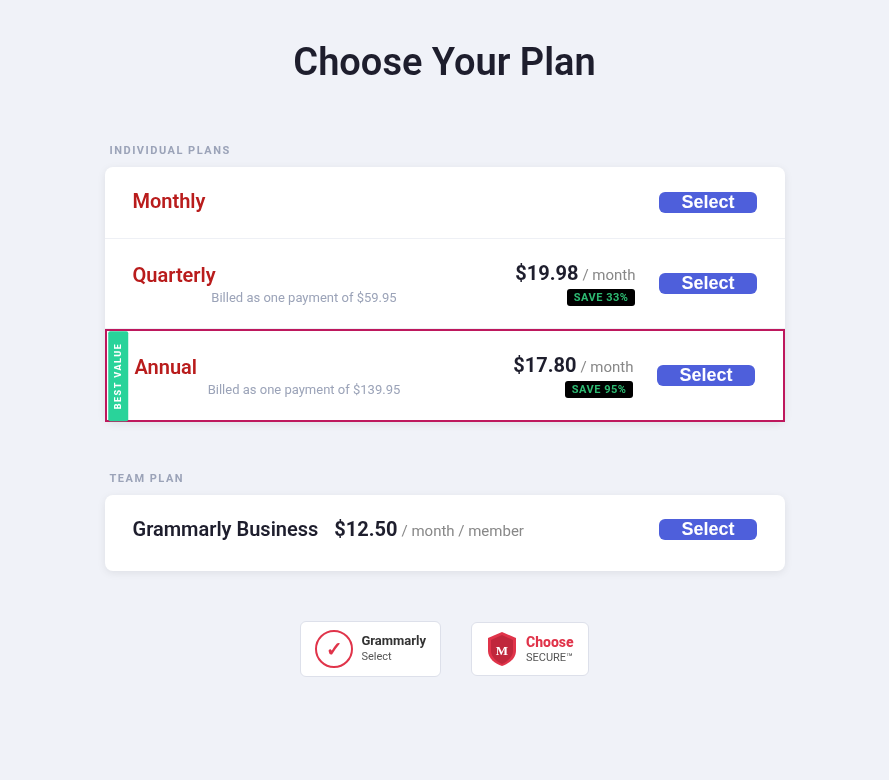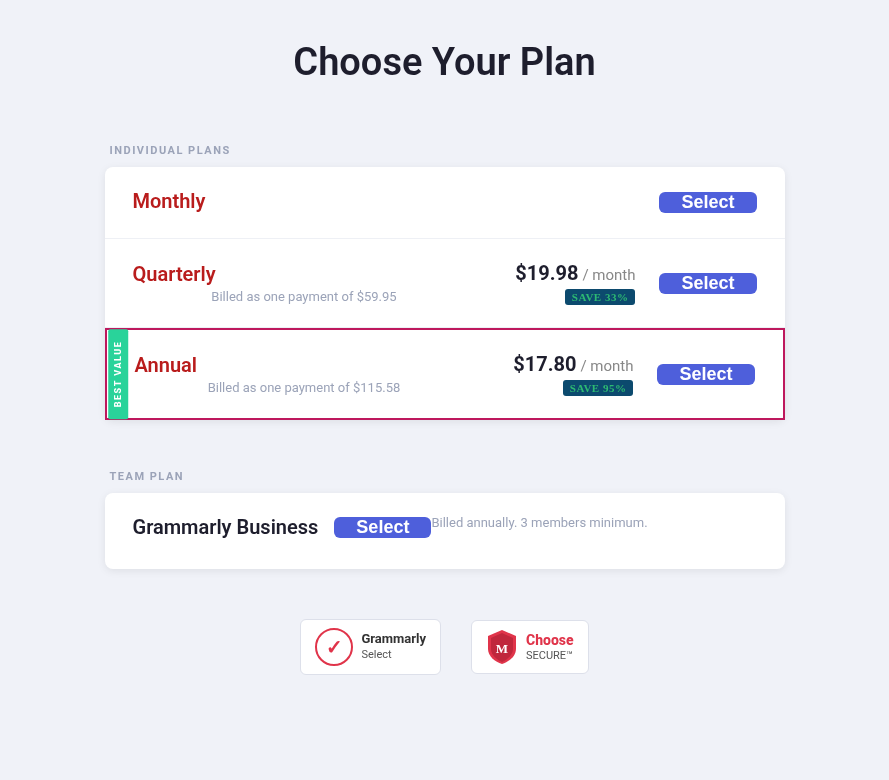--- a/index.html
+++ b/index.html
@@ -88,23 +88,22 @@
     .save-badge {
       font-size: 11px;
       font-weight: 700;
       padding: 2px 7px;
       border-radius: 3px;
       margin-top: 4px;
       letter-spacing: 0.5px;
     }
 
     .save-badge-green {
-      background-color: #0c4a6e;
+      background-color: #000000;
       color: #2dba72;
-      font-family: Liberation Serif, serif;
     }
 
     .select-btn {
       background-color: #4e5fdb;
       color: #ffffff;
       border: none;
       border-radius: 6px;
       padding: 0 22px;
       font-size: 18px;
       font-weight: 600;
@@ -114,21 +113,21 @@
       transition: background 0.2s;
     }
 
     
     .team-plan-card {
       background: #ffffff;
       border-radius: 8px;
       box-shadow: 0 2px 8px rgba(0,0,0,0.08);
       padding: 22px 28px;
       display: flex;
-      flex-direction: row;
+      flex-direction: column;
     }
 
     .team-plan-top {
       display: flex;
       align-items: center;
       margin-bottom: 8px;
     }
 
     .team-plan-name {
       font-size: 20px;
@@ -286,21 +285,21 @@
         <span class="save-badge save-badge-green">SAVE 33%</span>
       </div>
       <button class="select-btn">Select</button>
     </div>
 
     <div style="position:relative; overflow: visible;">
       <div class="best-row-border">
         <div class="best-value-tab">BEST VALUE</div>
         <div class="plan-info">
           <div class="plan-name">Annual</div>
-          <div class="plan-billing">Billed as one payment of $115.58</div>
+          <div class="plan-billing">Billed as one payment of $139.95</div>
         </div>
         <div class="plan-pricing">
           <div class="plan-price-line">
             <span class="plan-price-amount">$17.80</span>
             <span class="plan-price-period">/ month</span>
           </div>
           <span class="save-badge save-badge-green">SAVE 95%</span>
         </div>
         <button class="select-btn">Select</button>
       </div>
@@ -308,23 +307,26 @@
 
   </div>
 </div>
 
 <div class="section">
   <div class="section-label">TEAM PLAN</div>
 
   <div class="team-plan-card">
     <div class="team-plan-top">
       <div class="team-plan-name">Grammarly Business</div>
+      <div class="team-plan-price-line">
+        <span style="font-size:20px;font-weight:700;color:#1e1e2d;">$12.50</span>
+        <span style="font-size:15px;color:#888;">/ month / member</span>
+      </div>
       <button class="select-btn">Select</button>
     </div>
-    <div class="team-plan-billing">Billed annually. 3 members minimum.</div>
   </div>
 </div>
 
 <div class="trust-badges">
 
   <div class="trust-badge">
     <div class="verisign-circle">
       <span class="verisign-check">✓</span>
     </div>
     <div class="verisign-text">

